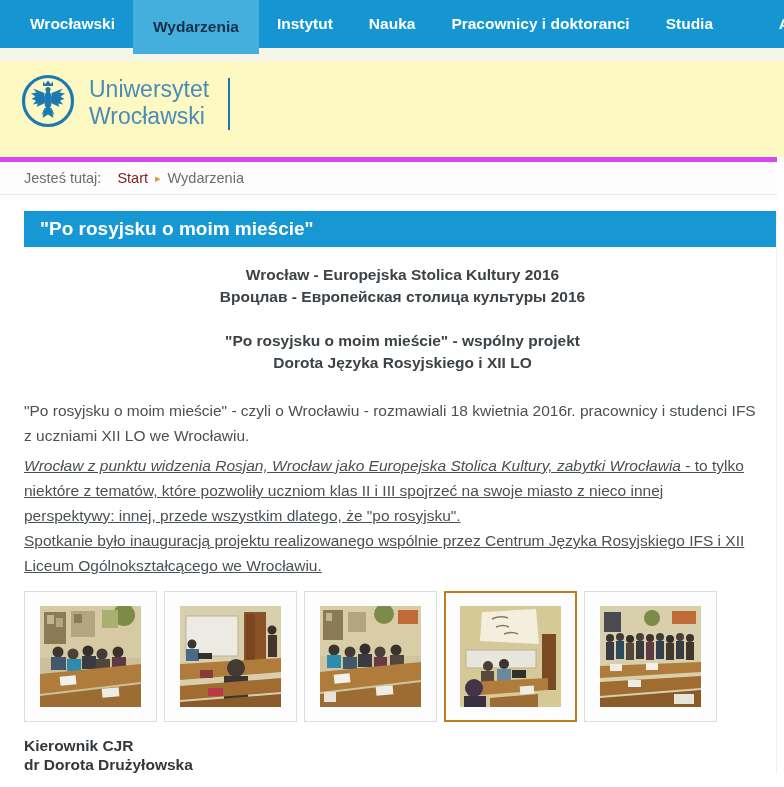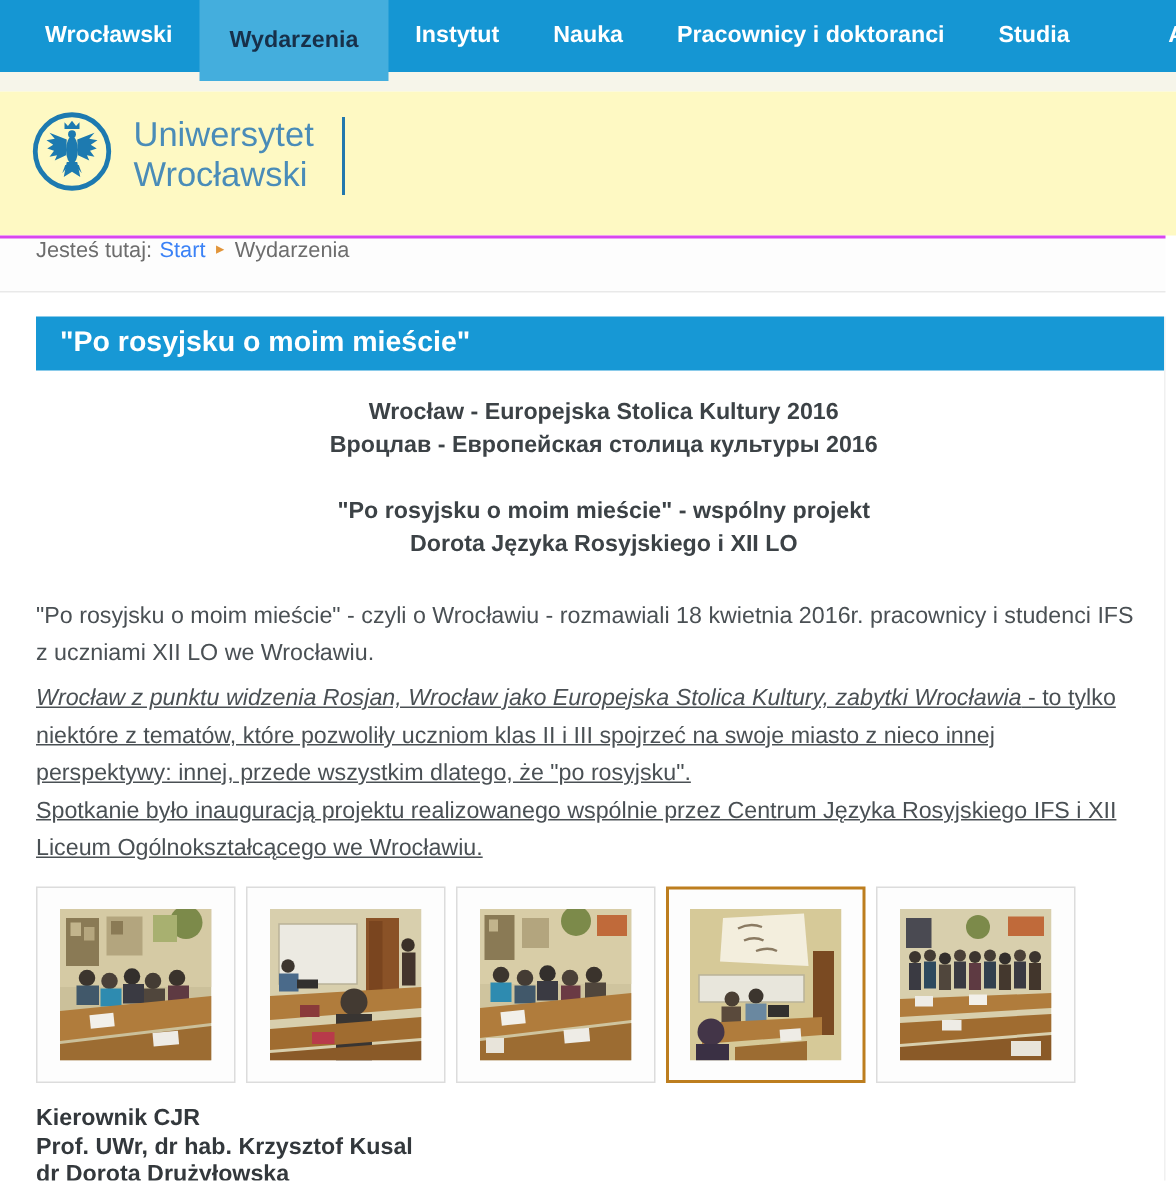--- a/index.html
+++ b/index.html
@@ -18,25 +18,25 @@
 
   
   .logo-row { display:flex; align-items:flex-start; height:96px; padding:12px 0 0 20px; background:#fef9c3; }
   .emblem { width:56px; height:56px; flex:0 0 auto; }
   .uni-name { margin-left:13px; margin-top:3px; font-size:23px; line-height:27px; color:#4a8cb8; }
   .logo-divider { width:2px; height:52px; background:#2278ad; margin:5px 17px 0 19px; }
   .inst-name { margin-top:3px; font-size:20px; line-height:28px; font-weight:700;
     color:#2178ad; text-align:center; }
 
   
-  .breadcrumb-bar { width:777px; border-top:2px solid #d946ef; border-bottom:1px solid #e9e9e9;
-    height:38px; display:flex; align-items:flex-start; padding-left:24px; background:#fdfdfd;
+  .breadcrumb-bar { width:777px; border-top:5px solid #d946ef; border-bottom:1px solid #e9e9e9;
+    height:38px; display:flex; align-items:center; padding-left:24px; background:#fdfdfd;
     font-size:14.5px; color:#6d6d6d; }
   .crumb-sep { color:#e2953a; font-size:11px; margin:0 7px; }
-  .crumb-link { color:#3b82f6; text-decoration:none; cursor:pointer; margin-left:5px; }
+  .crumb-link { color:#7f1d1d; text-decoration:none; cursor:pointer; margin-left:16px; }
 
   .content { width:777px; border-right:1px solid #f0f0f0; min-height:540px; }
 
   
   .title-bar { margin:16px 0 0 24px; width:752px; height:36px; background:#1798d5;
     display:flex; align-items:center; padding-left:16px; }
   .title-bar span { color:#ffffff; font-size:19px; font-weight:700; }
 
   
   .headline { margin-top:17px; text-align:center; color:#3c4246; font-weight:700;
@@ -254,17 +254,16 @@
         <polygon points="0,76 101,70 101,82 0,90" fill="#a06c30"></polygon>
         <rect x="28" y="74" width="13" height="7" fill="#eeece6"></rect>
         <polygon points="0,92 101,84 101,101 0,101" fill="#8a5a28"></polygon>
         <rect x="74" y="88" width="20" height="10" fill="#e8e4da"></rect>
       </svg>
     </div>
   </div>
 
   <div class="signature">
     <div>Kierownik CJR</div>
-    <div>Prof. UWr, dr hab. Krzysztof Kusal</div>
     <div>dr Dorota Drużyłowska</div>
   </div>
 
 </div>
 
 </body></html>

